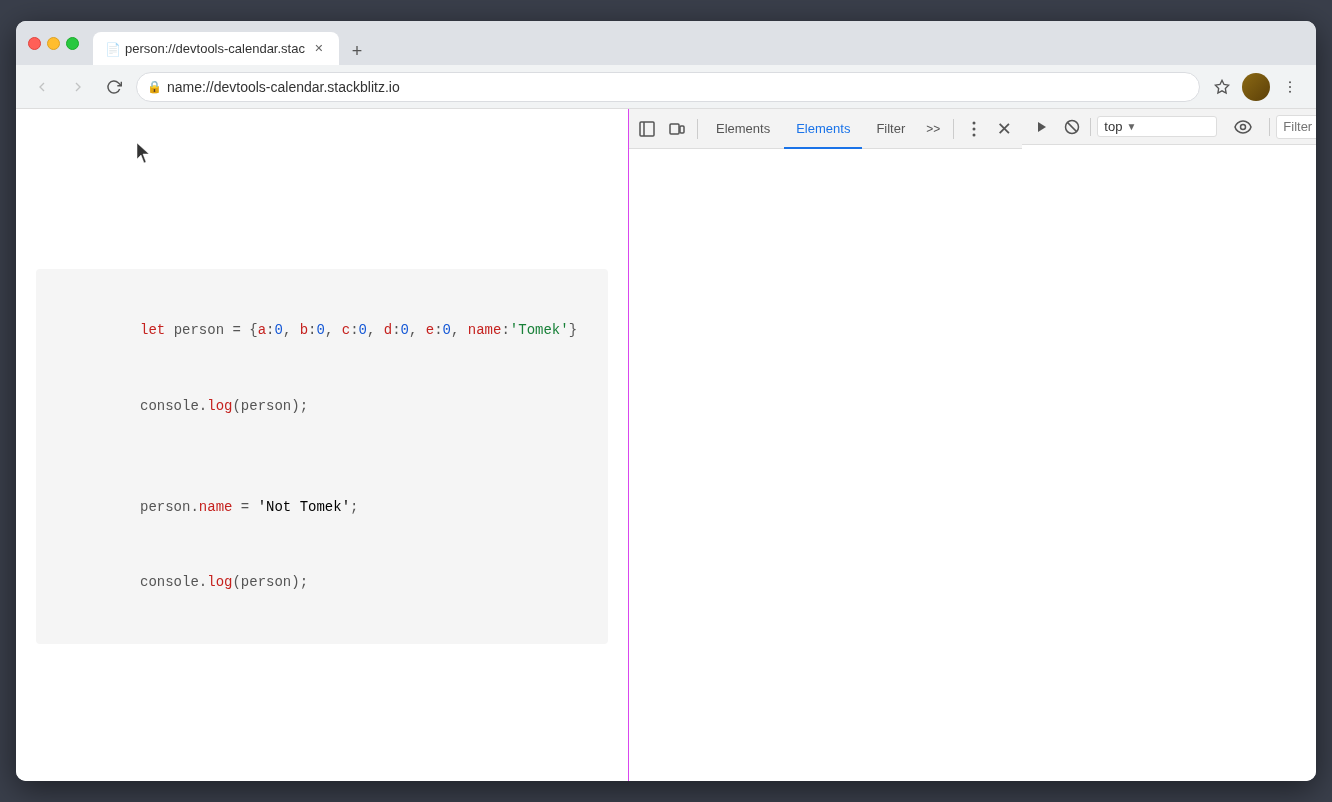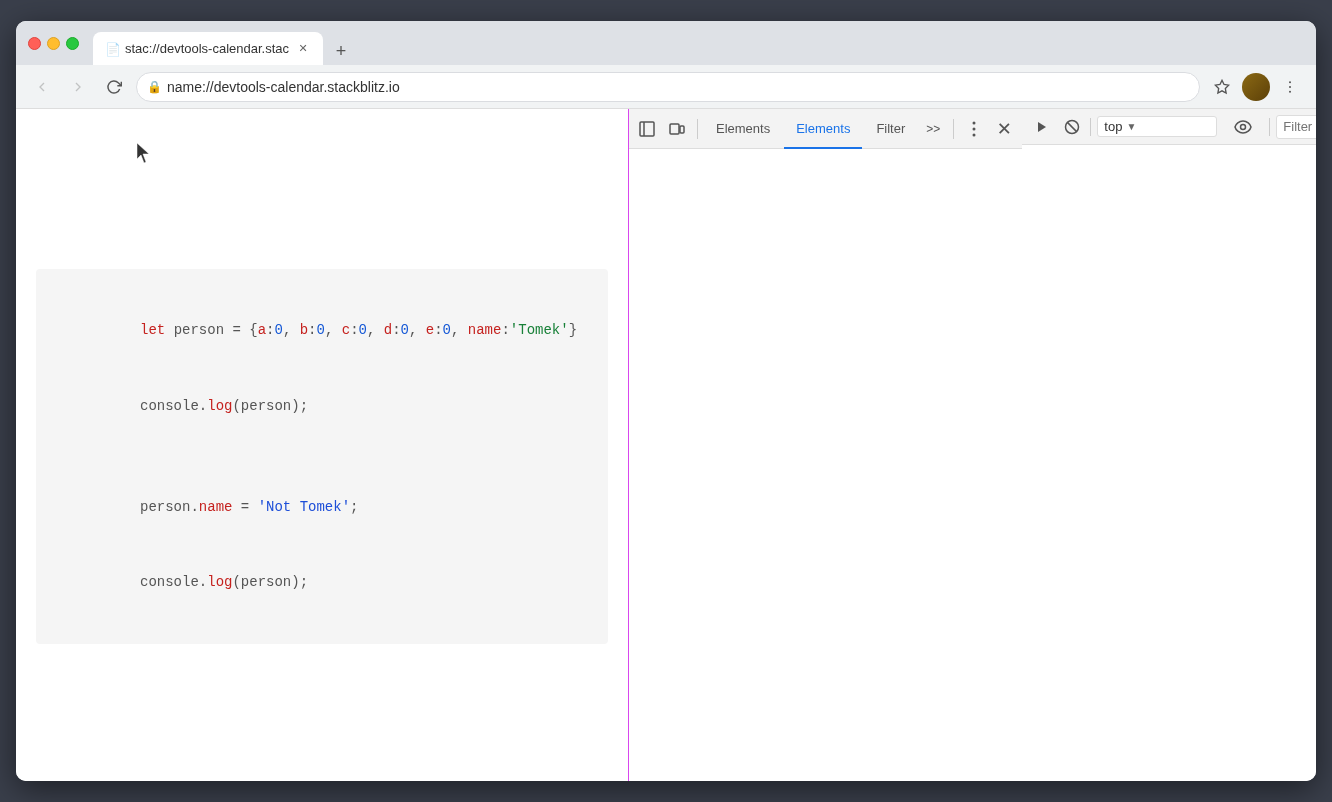--- a/index.html
+++ b/index.html
@@ -453,21 +453,21 @@
   <div class="title-bar">
     <div class="traffic-lights">
       <div class="traffic-light close"></div>
       <div class="traffic-light minimize"></div>
       <div class="traffic-light maximize"></div>
     </div>
 
     <div class="tab-bar">
       <div class="tab">
         <span class="tab-icon" style="font-size:13px;">📄</span>
-        <span class="tab-title">stac://devtools-calendar.stac</span>
+        <span class="tab-title">person://devtools-calendar.stac</span>
         <div class="tab-close">✕</div>
       </div>
       <div class="new-tab-btn">+</div>
     </div>
   </div>
 
   <div class="address-bar">
     <div class="nav-btn disabled">
       <svg class="icon-svg" viewBox="0 0 24 24" fill="none" stroke="currentColor" stroke-width="2">
           <polyline points="15 18 9 12 15 6"></polyline>
@@ -524,21 +524,21 @@
 
       <div class="code-block">
         <span class="code-line">
           <span style="color:#c5221f">let</span><span style="color:#555"> person = </span><span style="color:#555">{</span><span style="color:#c5221f">a</span><span style="color:#555">:</span><span style="color:#1558d6">0</span><span style="color:#555">, </span><span style="color:#c5221f">b</span><span style="color:#555">:</span><span style="color:#1558d6">0</span><span style="color:#555">, </span><span style="color:#c5221f">c</span><span style="color:#555">:</span><span style="color:#1558d6">0</span><span style="color:#555">, </span><span style="color:#c5221f">d</span><span style="color:#555">:</span><span style="color:#1558d6">0</span><span style="color:#555">, </span><span style="color:#c5221f">e</span><span style="color:#555">:</span><span style="color:#1558d6">0</span><span style="color:#555">, </span><span style="color:#c5221f">name</span><span style="color:#555">:</span><span style="color:#188038">'Tomek'</span><span style="color:#555">}</span>
         </span>
         <span class="code-line">
           <span style="color:#555">console.</span><span style="color:#c5221f">log</span><span style="color:#555">(person);</span>
         </span>
         <span class="code-line">&nbsp;</span>
         <span class="code-line">
-          <span style="color:#555">person.</span><span style="color:#c5221f">name</span><span style="color:#555"> = </span><span style="color:#1d4ed8">'Not Tomek'</span><span style="color:#555">;</span>
+          <span style="color:#555">person.</span><span style="color:#c5221f">name</span><span style="color:#555"> = </span><span style="color:#000000">'Not Tomek'</span><span style="color:#555">;</span>
         </span>
         <span class="code-line">
           <span style="color:#555">console.</span><span style="color:#c5221f">log</span><span style="color:#555">(person);</span>
         </span>
       </div>
     </div>
 
     <div class="devtools-panel">
 
       <div class="devtools-toolbar">

